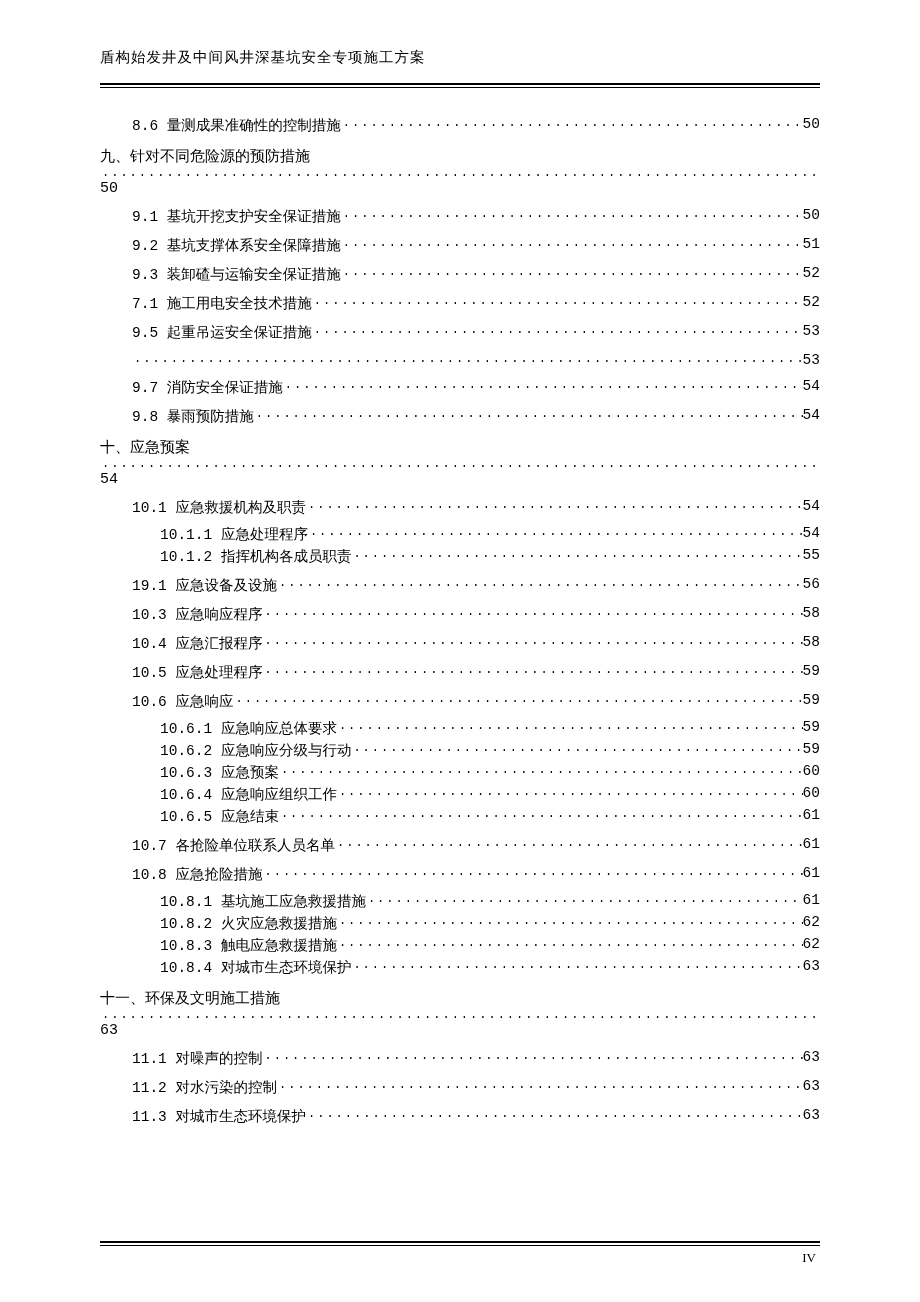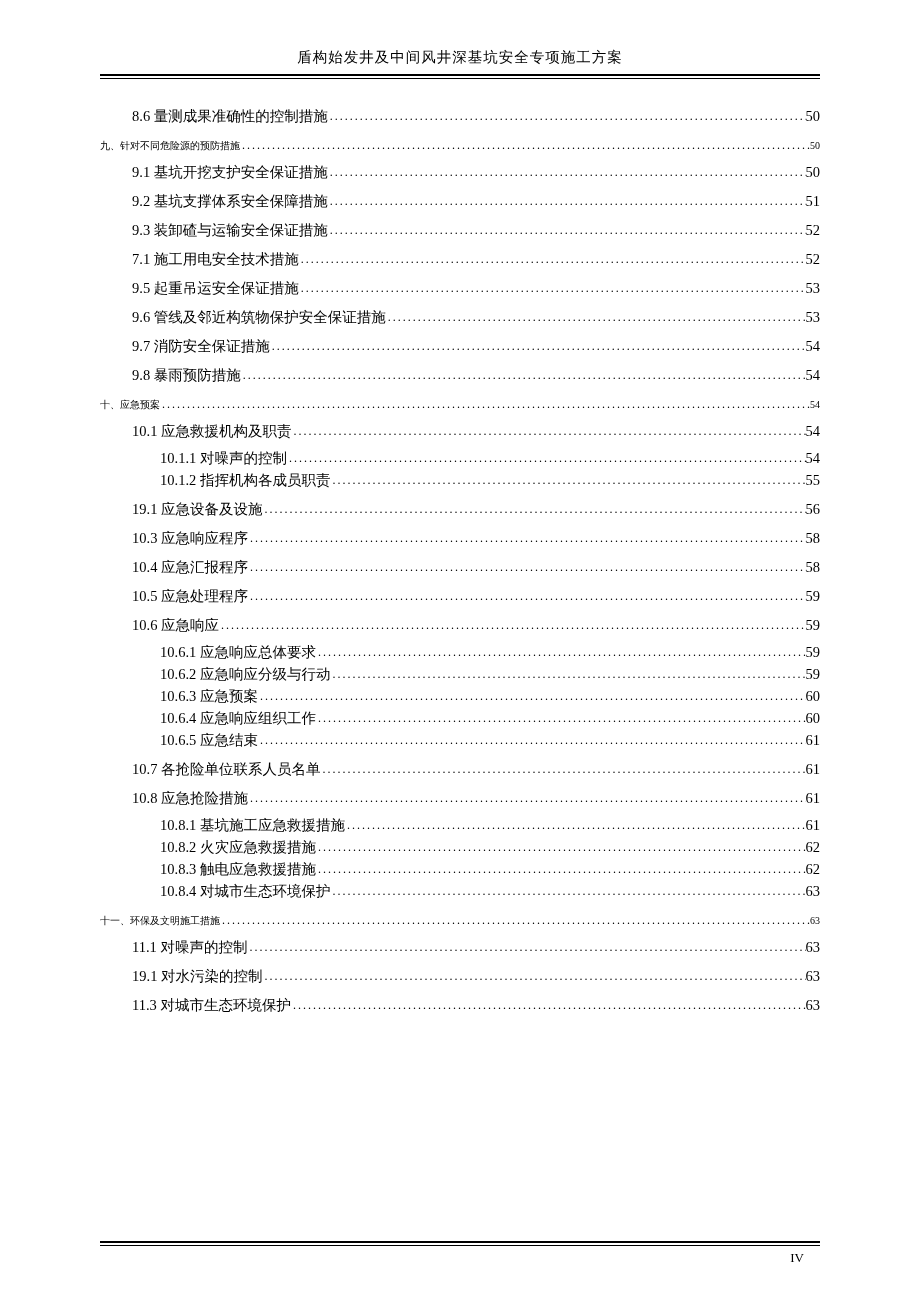--- a/index.html
+++ b/index.html
@@ -7,39 +7,39 @@
     background: #fff;
     font-family: "SimSun", "宋体", serif;
     font-size: 14px;
     color: #000;
     width: 920px;
     height: 1302px;
     position: relative;
     padding: 48px 100px 60px 100px;
   }
   .header {
-    text-align: center;
     font-size: 14.5px;
     letter-spacing: 1px;
-    padding-bottom: 7px;
+    padding-bottom: 16px;
   }
   .header-rule {
     border-top: 2px solid #000;
     border-bottom: 1px solid #000;
     height: 5px;
     margin-bottom: 28px;
   }
   .toc { }
   .toc-entry {
     display: flex;
-    align-items: center;
+    align-items: flex-start;
     white-space: nowrap;
     overflow: hidden;
-  }
-  .toc-l1 { margin: 12px 0 8px 0; font-size: 10px; }
+    font-family: Liberation Mono, monospace;
+  }
+  .toc-l1 { margin: 12px 0 8px 0; font-size: 15px; flex-direction: column; }
   .toc-l2 { margin: 10px 0 8px 32px; font-size: 14.5px; }
   .toc-l3 { margin: 3px 0 3px 60px; font-size: 14.5px; }
   .toc-label { flex: 0 0 auto; }
   .toc-dots {
     flex: 1 1 auto;
     overflow: hidden;
     letter-spacing: 2px;
     font-size: 12px;
     color: #000;
     padding: 0 2px;
@@ -52,21 +52,21 @@
     position: absolute;
     left: 100px;
     right: 100px;
     bottom: 56px;
     border-top: 2px solid #000;
     border-bottom: 1px solid #000;
     height: 5px;
   }
   .page-num {
     position: absolute;
-    right: 116px;
+    right: 104px;
     bottom: 36px;
     font-family: "Times New Roman", serif;
     font-size: 13px;
   }
 </style>
 </head>
 <body>
 
 <div class="header">
   <span>盾构始发井及中间风井深基坑安全专项施工方案</span>
@@ -103,21 +103,20 @@
       <span class="toc-label">7.1 施工用电安全技术措施</span>
       <span class="toc-dots"></span>
       <span class="toc-page">52</span>
     </div>
     <div class="toc-entry toc-l2">
       <span class="toc-label">9.5 起重吊运安全保证措施</span>
       <span class="toc-dots"></span>
       <span class="toc-page">53</span>
     </div>
     <div class="toc-entry toc-l2">
-      <span class="toc-label">9.6 管线及邻近构筑物保护安全保证措施</span>
       <span class="toc-dots"></span>
       <span class="toc-page">53</span>
     </div>
     <div class="toc-entry toc-l2">
       <span class="toc-label">9.7 消防安全保证措施</span>
       <span class="toc-dots"></span>
       <span class="toc-page">54</span>
     </div>
     <div class="toc-entry toc-l2">
       <span class="toc-label">9.8 暴雨预防措施</span>
@@ -128,21 +127,21 @@
       <span class="toc-label">十、应急预案</span>
       <span class="toc-dots"></span>
       <span class="toc-page">54</span>
     </div>
     <div class="toc-entry toc-l2">
       <span class="toc-label">10.1 应急救援机构及职责</span>
       <span class="toc-dots"></span>
       <span class="toc-page">54</span>
     </div>
     <div class="toc-entry toc-l3">
-      <span class="toc-label">10.1.1 对噪声的控制</span>
+      <span class="toc-label">10.1.1 应急处理程序</span>
       <span class="toc-dots"></span>
       <span class="toc-page">54</span>
     </div>
     <div class="toc-entry toc-l3">
       <span class="toc-label">10.1.2 指挥机构各成员职责</span>
       <span class="toc-dots"></span>
       <span class="toc-page">55</span>
     </div>
     <div class="toc-entry toc-l2">
       <span class="toc-label">19.1 应急设备及设施</span>
@@ -228,21 +227,21 @@
       <span class="toc-label">十一、环保及文明施工措施</span>
       <span class="toc-dots"></span>
       <span class="toc-page">63</span>
     </div>
     <div class="toc-entry toc-l2">
       <span class="toc-label">11.1  对噪声的控制</span>
       <span class="toc-dots"></span>
       <span class="toc-page">63</span>
     </div>
     <div class="toc-entry toc-l2">
-      <span class="toc-label">19.1  对水污染的控制</span>
+      <span class="toc-label">11.2  对水污染的控制</span>
       <span class="toc-dots"></span>
       <span class="toc-page">63</span>
     </div>
     <div class="toc-entry toc-l2">
       <span class="toc-label">11.3  对城市生态环境保护</span>
       <span class="toc-dots"></span>
       <span class="toc-page">63</span>
     </div>
   </div>
 

